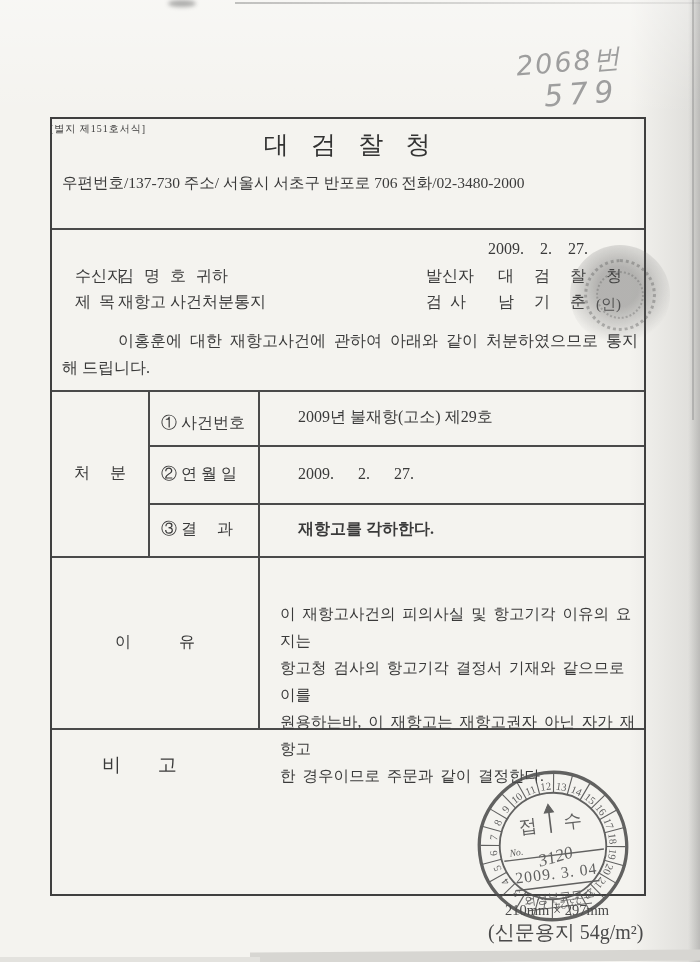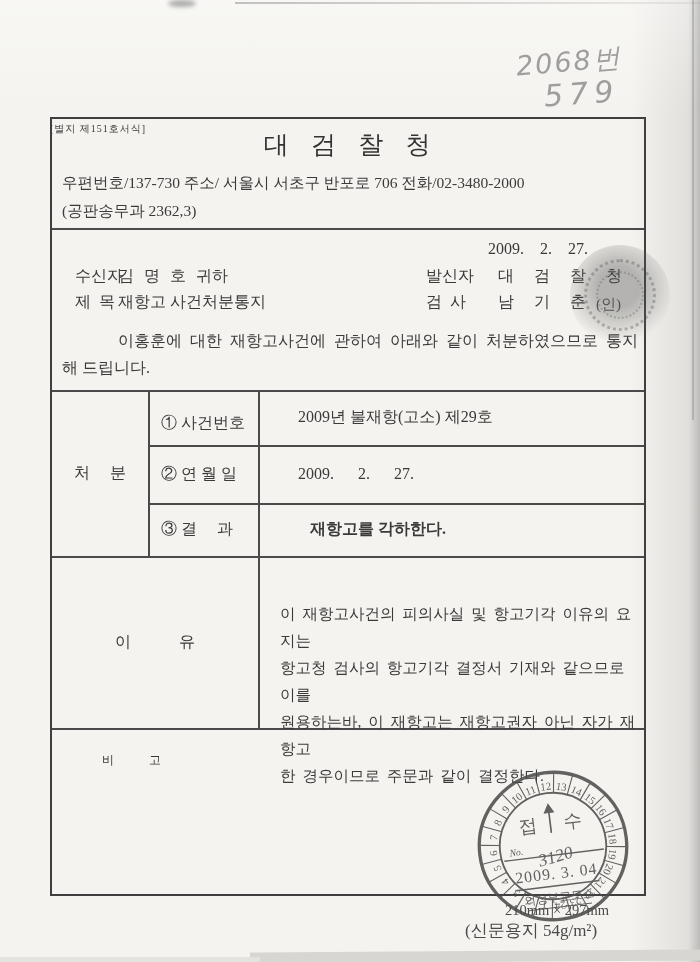--- a/index.html
+++ b/index.html
@@ -69,33 +69,33 @@
   .intro2{left:10px;top:239px;font-size:16px;}
 
   
   .cell{position:absolute;display:flex;align-items:center;font-size:16px;}
   .cell-disposition{left:0;top:271px;width:96px;height:166px;justify-content:center;}
   .cell-l1{left:96px;top:271px;width:110px;height:66px;padding-left:13px;}
   .cell-v1{left:206px;top:271px;right:0;height:55px;padding-left:40px;}
   .cell-l2{left:96px;top:326px;width:110px;height:58px;padding-left:13px;}
   .cell-v2{left:206px;top:326px;right:0;height:58px;padding-left:40px;}
   .cell-l3{left:96px;top:384px;width:110px;height:53px;padding-left:13px;}
-  .cell-v3{left:206px;top:384px;right:0;height:53px;padding-left:52px;font-weight:bold;}
+  .cell-v3{left:206px;top:384px;right:0;height:53px;padding-left:40px;font-weight:bold;}
   .cell-reason-label{left:0;top:437px;width:206px;height:172px;justify-content:center;}
   .reason-text{left:206px;top:437px;right:2px;padding:44px 6px 0 22px;font-size:15.5px;line-height:27px;word-spacing:3px;}
-  .note-label{left:50px;top:633px;font-size:12px;}
+  .note-label{left:50px;top:633px;font-size:19px;}
 
   
   .receipt-stamp{left:466px;top:759px;width:174px;height:174px;transform:rotate(-7deg);opacity:.88;}
   .receipt-stamp svg{width:100%;height:100%;}
   .receipt-stamp text{fill:#4d4d4d;font-family:"Liberation Serif","DejaVu Serif",serif;}
   .receipt-stamp line, .receipt-stamp circle, .receipt-stamp path{stroke:#4d4d4d;}
 
   .footer-size{left:505px;top:902px;font-size:14.5px;color:#4a4a4a;}
-  .footer-paper{left:465px;top:919px;font-size:17px;color:#4a4a4a;}
+  .footer-paper{left:488px;top:919px;font-size:20px;color:#4a4a4a;}
 </style>
 </head>
 <body>
 
 <div class="page">
 
   <div class="abs artifact-top-smudge"></div>
   <div class="abs artifact-top-line"></div>
   <div class="abs artifact-right-edge"></div>
   <div class="abs artifact-right-line"></div>
@@ -104,21 +104,20 @@
 
   <div class="abs handwriting hw1">2068번</div>
   <div class="abs handwriting hw2">579</div>
 
   <div class="abs form-code">[별지 제151호서식]</div>
 
   <div class="abs doc-box">
 
     <div class="abs title">대 검 찰 청</div>
     <div class="abs addr">우편번호/137-730 주소/ 서울시 서초구 반포로 706   전화/02-3480-2000</div>
-    <div class="abs dept">(공판송무과 2362,3)</div>
     <div class="hline" style="top:109px;"></div>
 
     <div class="abs date-line pre">2009.    2.    27.</div>
     <div class="abs meta-label row-recipient-label">수신자</div>
     <div class="abs meta-label row-recipient-value ws6">김 명 호 귀하</div>
     <div class="abs meta-label row-sender-label">발신자</div>
     <div class="abs meta-label row-sender-value ws16">대 검 찰 청</div>
     <div class="abs meta-label row-subject-label pre">제  목</div>
     <div class="abs meta-label row-subject-value">재항고 사건처분통지</div>
     <div class="abs meta-label row-prosecutor-label pre">검  사</div>

